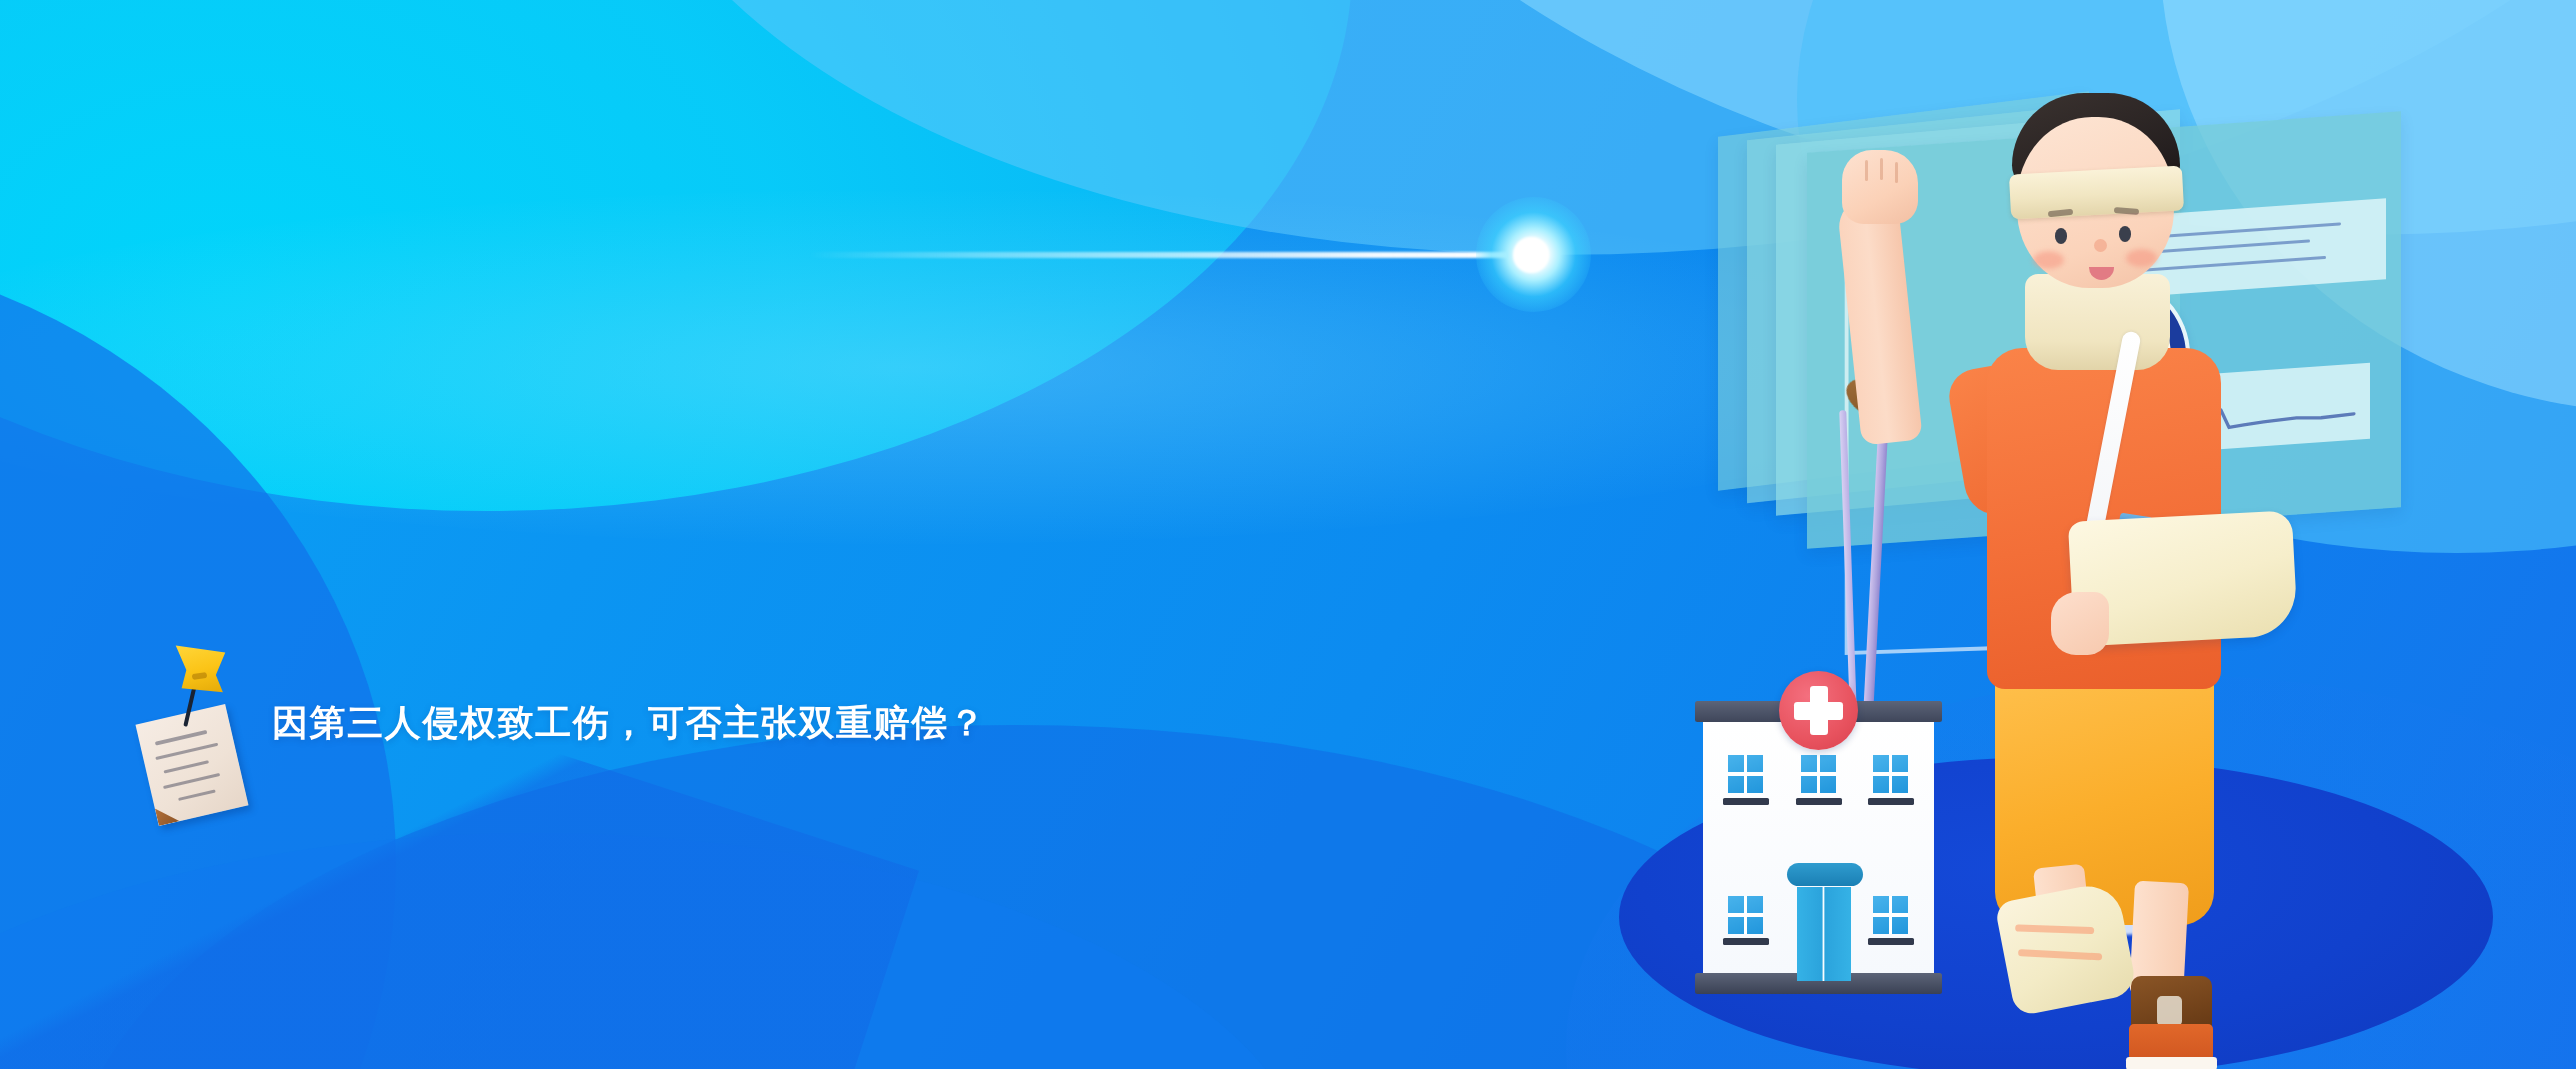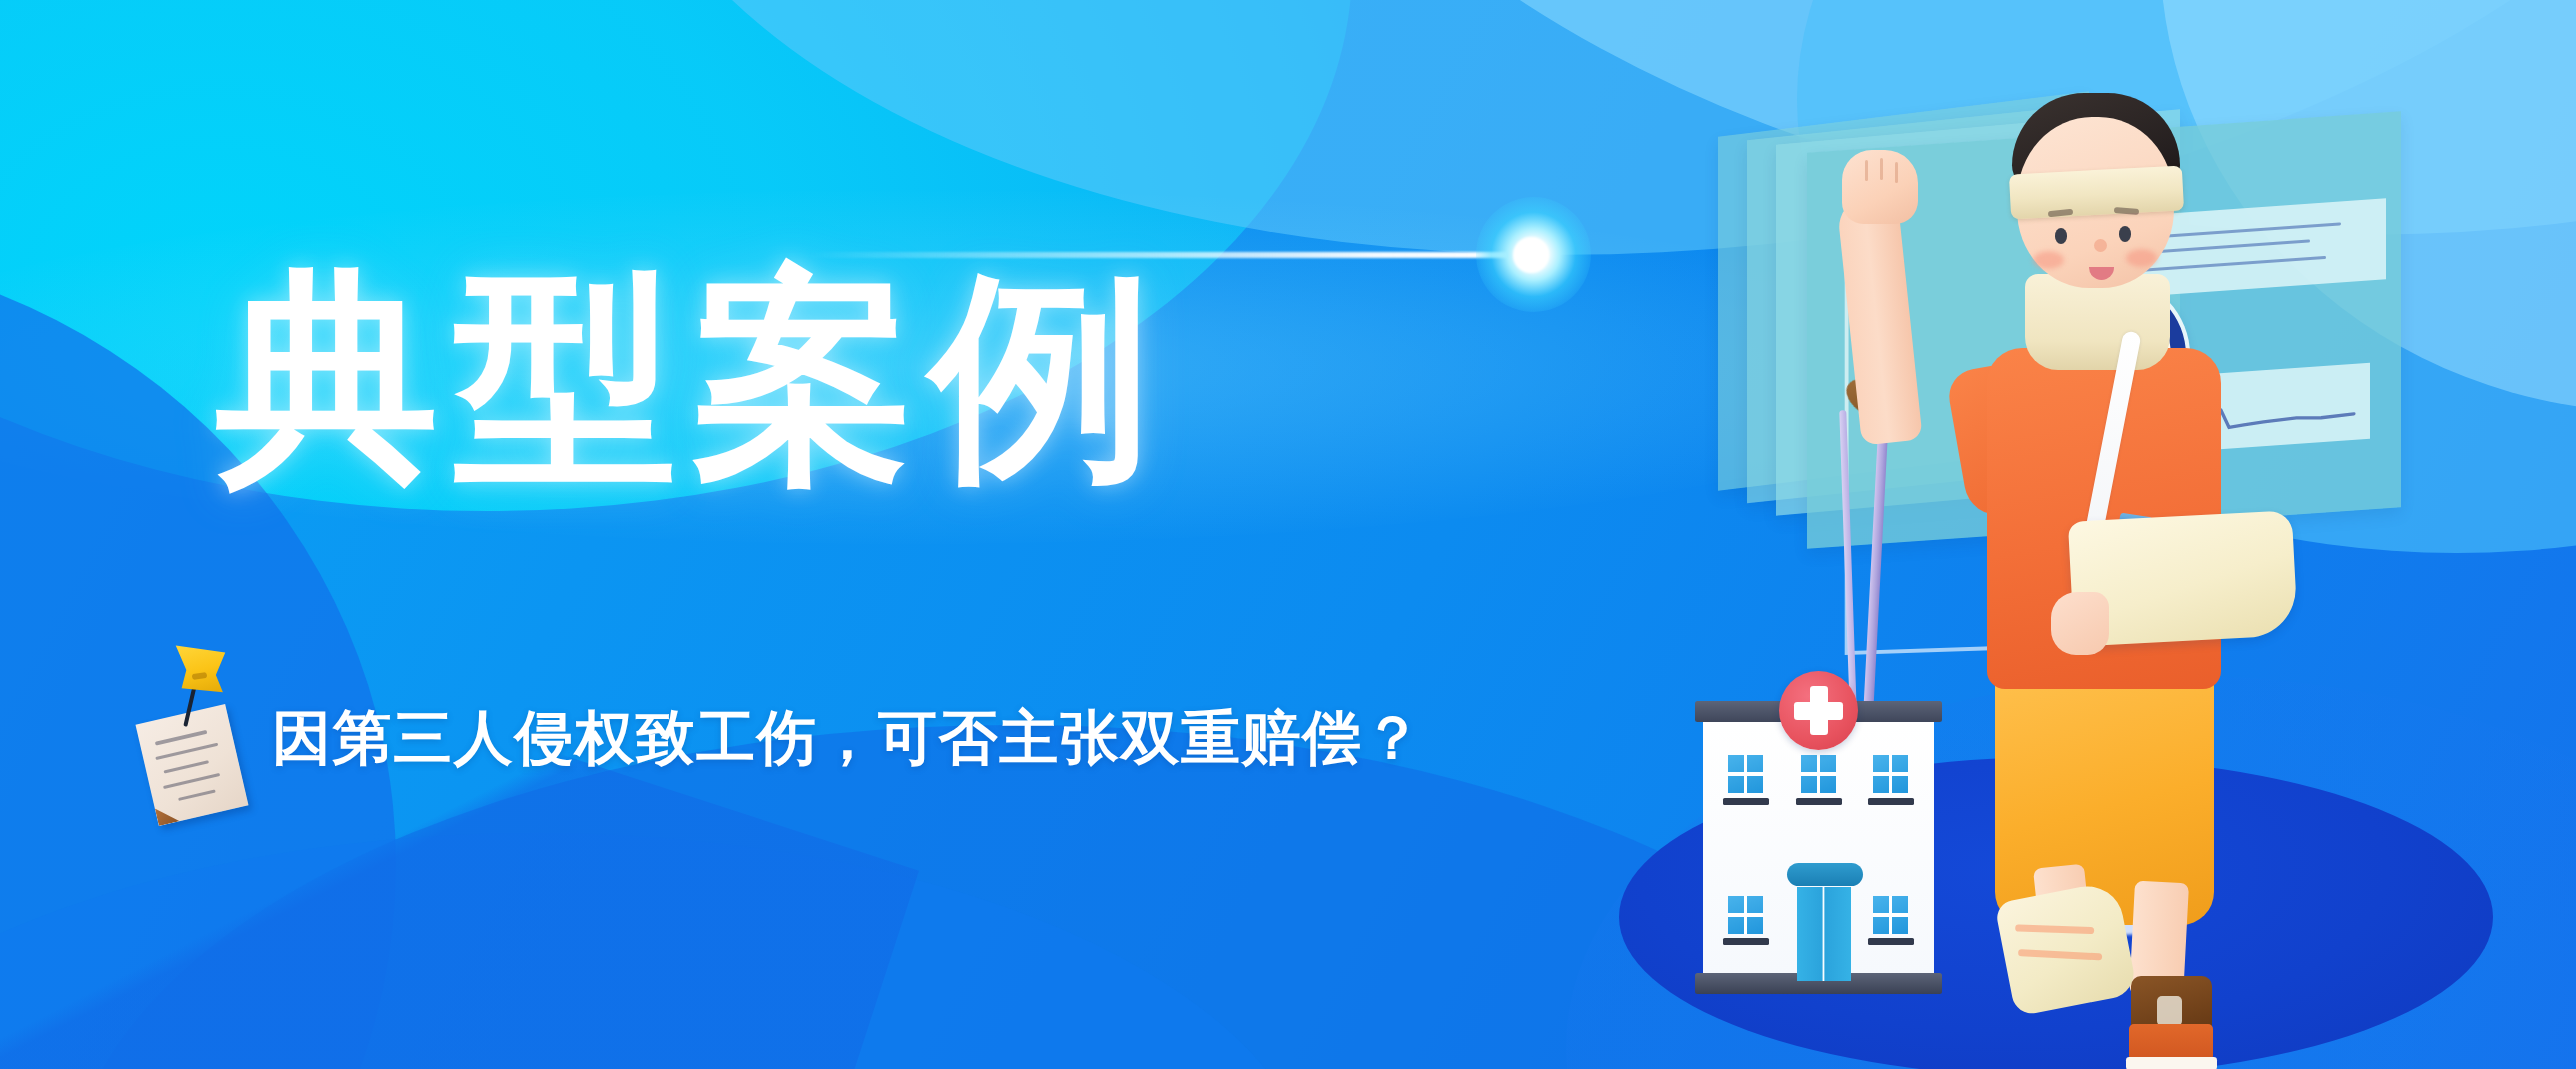--- a/index.html
+++ b/index.html
@@ -124,21 +124,21 @@
     font-weight: 700;
     color: #ffffff;
     letter-spacing: 15px;
     white-space: nowrap;
     text-shadow: 0 0 21.4px rgba(255,255,255,.40), 0 0 49px rgba(160,230,255,.30);
   }
 
   
   .subtitle {
     position: absolute; left: 272px; top: 699px;
-    font-size: 59px;
+    font-size: 36px;
     font-weight: 700;
     color: #ffffff;
     letter-spacing: 1.6px;
     white-space: nowrap;
     text-shadow: 0 1.6px 6.6px rgba(0,60,140,.25);
   }
 
   
   .note-group { position: absolute; left: 138px; top: 645px; width: 157px; height: 190px; }
   .note-paper {
@@ -543,21 +543,20 @@
   <div class="bg-layer wave-dark-bottom-2"></div>
   <div class="bg-layer wave-diag-left"></div>
   <div class="bg-layer wave-bottom-right-sheen"></div>
 
   <div class="streak-wrap">
     <div class="streak-tail"></div>
     <div class="streak-glow"></div>
     <div class="streak-core"></div>
   </div>
 
-  <div class="headline">典型案例</div>
 
   <div class="note-group">
     <div class="note-paper">
       <div class="note-line l1"></div>
       <div class="note-line l2"></div>
       <div class="note-line l3"></div>
       <div class="note-line l4"></div>
       <div class="note-line l5"></div>
       <div class="fold"></div>
     </div>

